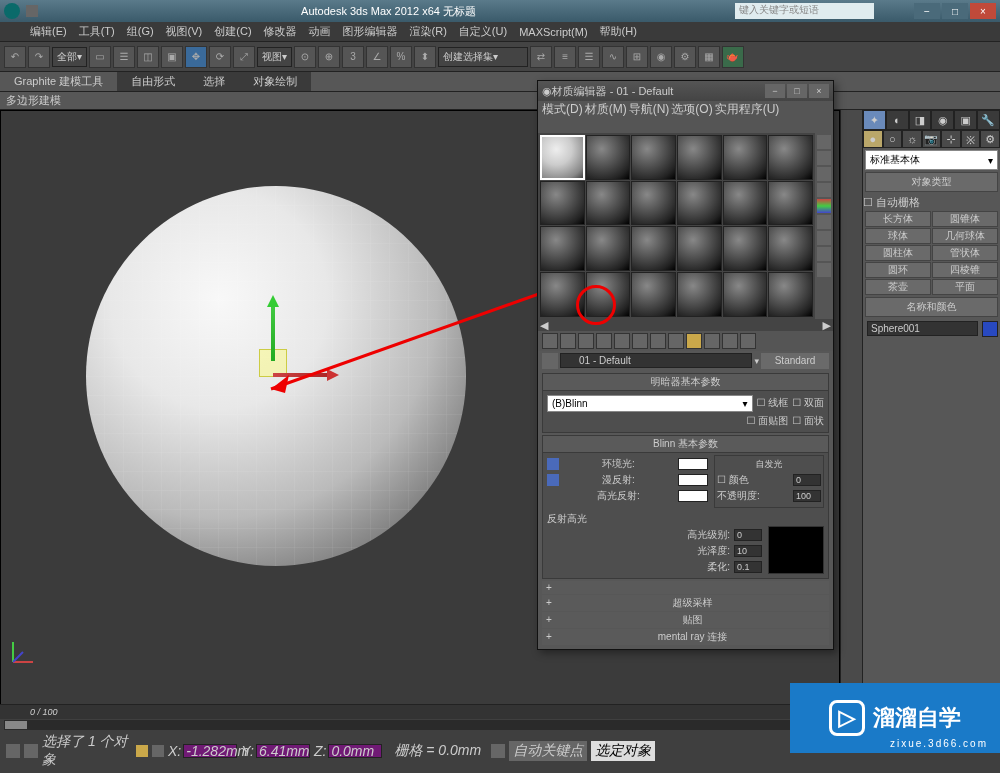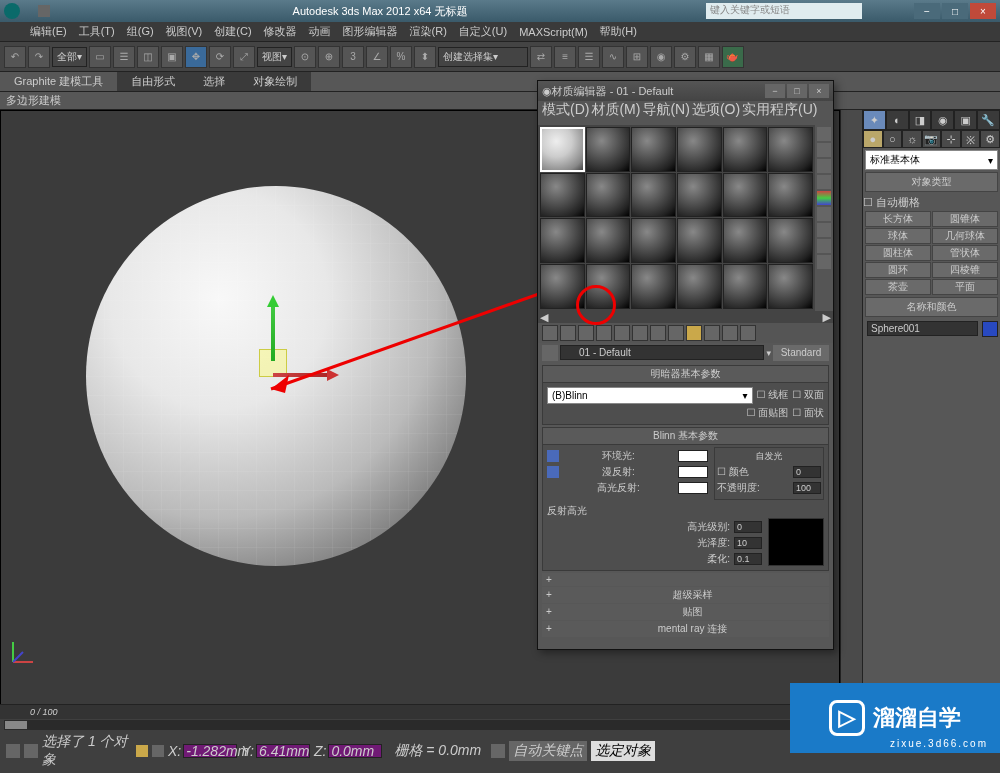--- a/index.html
+++ b/index.html
@@ -1,20 +1,20 @@
 <!DOCTYPE html>
 <html><head>
 <meta charset="utf-8">
 <style>
 * { margin: 0; padding: 0; box-sizing: border-box; font-family: "Microsoft YaHei", Arial, sans-serif; }
 body { background: #3a3a3a; color: #ccc; width: 1000px; height: 773px; overflow: hidden; font-size: 11px; position: relative; }
-.titlebar { height: 22px; background: linear-gradient(#5a7a8a,#3a5a6a); display: flex; align-items: center; padding: 0 4px; color: #fff; gap: 12px; }
+.titlebar { height: 22px; background: linear-gradient(#5a7a8a,#3a5a6a); display: flex; align-items: center; padding: 0 4px; color: #fff; }
 .titlebar .app-icon { width: 16px; height: 16px; background: #0a6a6a; border-radius: 8px; margin-right: 6px; }
 .titlebar .title { flex: 1; text-align: center; font-size: 11px; }
-.titlebar .search { width: 156px; height: 16px; background: #e0ecef; margin-right: 40px; font-size: 10px; color: #888; padding: 0 4px; }
+.titlebar .search { width: 139px; height: 16px; background: #e0ecef; margin-right: 40px; font-size: 10px; color: #888; padding: 0 4px; }
 .titlebar .win-btns { display: flex; gap: 2px; }
 .titlebar .win-btn { width: 26px; height: 16px; background: #4a6a7a; display:flex; align-items:center; justify-content:center; font-size:10px; }
 .titlebar .win-btn.close { background: #c04a3a; }
 .menubar { height: 20px; background: #3a3a3a; display: flex; align-items: center; padding: 0 4px; gap: 4px; border-bottom: 1px solid #222; }
 .menubar span { padding: 0 4px; font-size: 11px; }
 .toolbar { height: 30px; background: #444; border-bottom: 1px solid #222; display: flex; align-items: center; padding: 0 4px; gap: 2px; }
 .tool-btn { width: 22px; height: 22px; background: #555; border: 1px solid #333; display:flex; align-items:center; justify-content:center; font-size:10px; color:#aaa; }
 .tool-dropdown { height: 20px; background: #444; border: 1px solid #222; display:flex; align-items:center; padding:0 4px; font-size:10px; color:#ccc; }
 .ribbon { height: 20px; background: #575757; display:flex; align-items:center; border-bottom:1px solid #222; }
 .ribbon .tab { padding: 2px 14px; background:#3a3a3a; font-size:11px; }
@@ -39,30 +39,30 @@
 .cmd-sub { height:18px; display:flex; background:#4a4a4a; }
 .cmd-dropdown { margin:2px; padding:2px 4px; background:#fff; color:#000; font-size:10px; border:1px solid #888; display:flex; align-items:center; }
 .rollout-hdr { background:#6a6a6a; padding:2px 4px; font-size:10px; text-align:center; border:1px solid #444; margin:2px; }
 .btn-grid { display:grid; grid-template-columns:1fr 1fr; gap:1px; padding:0 2px; }
 .obj-btn { height:16px; background:#6a6a6a; font-size:10px; display:flex; align-items:center; justify-content:center; border:1px solid #444; }
 .name-input { margin:2px; padding:1px 3px; background:#333; color:#ccc; font-size:10px; border:1px solid #222; }
 .mat-editor { position:absolute; left:537px; top:80px; width:297px; height:570px; background:#575757; border:1px solid #111; box-shadow:3px 3px 8px rgba(0,0,0,0.4); }
 .mat-title { height:20px; background:linear-gradient(#555,#444); display:flex; align-items:center; padding:0 4px; font-size:11px; color:#ccc; }
 .mat-title .t { flex:1; }
 .mat-title .wb { width:20px; height:14px; background:#666; margin-left:2px; display:flex; align-items:center; justify-content:center; font-size:9px; }
-.mat-menu { height:24px; display:flex; gap:2px; padding:0 4px; font-size:14px; background:#555; }
+.mat-menu { height:32px; display:flex; gap:2px; padding:0 4px; font-size:12px; background:#555; }
 .mat-slots { display:grid; grid-template-columns:repeat(6,1fr); gap:1px; padding:2px; background:#444; }
 .mat-slot { aspect-ratio:1; background:radial-gradient(circle at 35% 30%, #888 0%, #555 40%, #222 80%, #000 100%); border:1px solid #222; }
 .mat-slot.sel { border:2px solid #fff; background:radial-gradient(circle at 35% 30%, #eee 0%, #ccc 40%, #888 80%, #444 100%); }
 .mat-toolbar { height:20px; display:flex; gap:2px; padding:2px 4px; background:#555; align-items:center; }
 .mat-toolbar .tb { width:16px; height:16px; background:#666; border:1px solid #333; }
 .mat-name-row { display:flex; gap:2px; padding:2px 4px; align-items:center; }
 .mat-name-row .pick { width:16px; height:16px; background:#666; }
 .mat-name-row .name { flex:1; background:#333; color:#ccc; padding:1px 18px; font-size:10px; border:1px solid #222; }
-.mat-name-row .type { width:56px; height:16px; background:#6a6a6a; font-size:10px; display:flex; align-items:center; justify-content:center; }
+.mat-name-row .type { width:68px; height:16px; background:#6a6a6a; font-size:10px; display:flex; align-items:center; justify-content:center; }
 .param-rollout { margin:2px 4px; border:1px solid #3a3a3a; background:#4e4e4e; }
 .param-hdr { background:#5a5a5a; padding:1px 4px; font-size:10px; text-align:center; border-bottom:1px solid #3a3a3a; }
 .param-body { padding:2px 4px; font-size:10px; }
 .param-row { display:flex; align-items:center; gap:4px; margin:2px 0;justify-content:space-between; }
 .swatch { width:30px; height:12px; border:1px solid #222; }
 .spinner { width:28px; height:12px; background:#333; color:#ccc; font-size:9px; padding:0 2px; border:1px solid #222; }
 .collapsed { display:flex; align-items:center; background:#5a5a5a; margin:1px 4px; padding:1px 4px; font-size:10px; }
 .collapsed .plus { width:10px; margin-right:4px; }
 .statusbar { position:absolute; bottom:0; left:0; right:0; height:69px; background:#3f3f3f; border-top:1px solid #222;font-style:italic; }
 .timeslider { height:14px; background:#333; display:flex; align-items:center; padding:0 30px; font-size:9px; }

